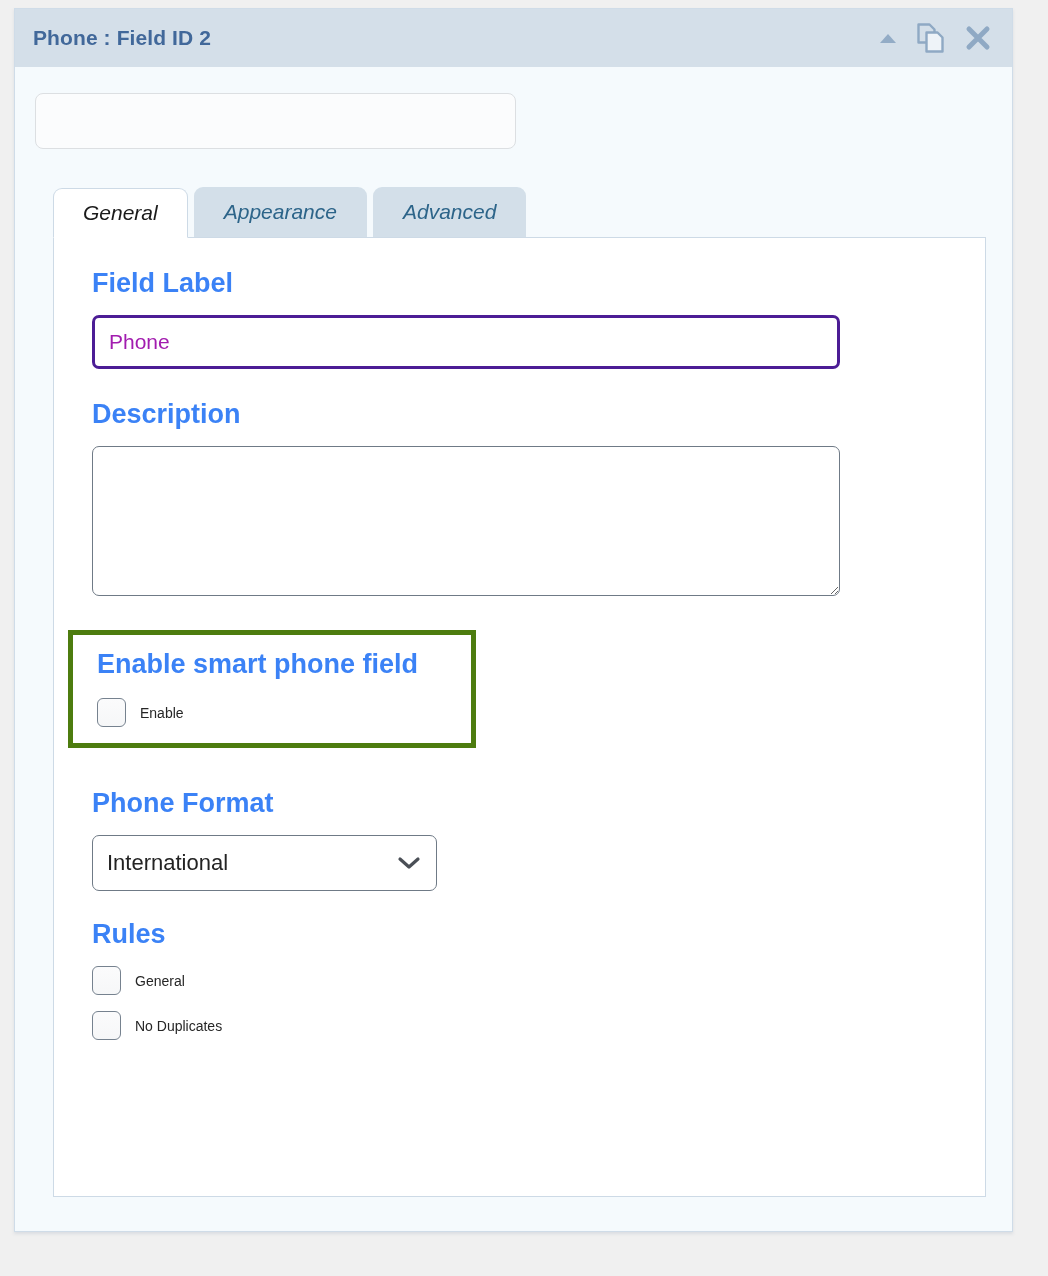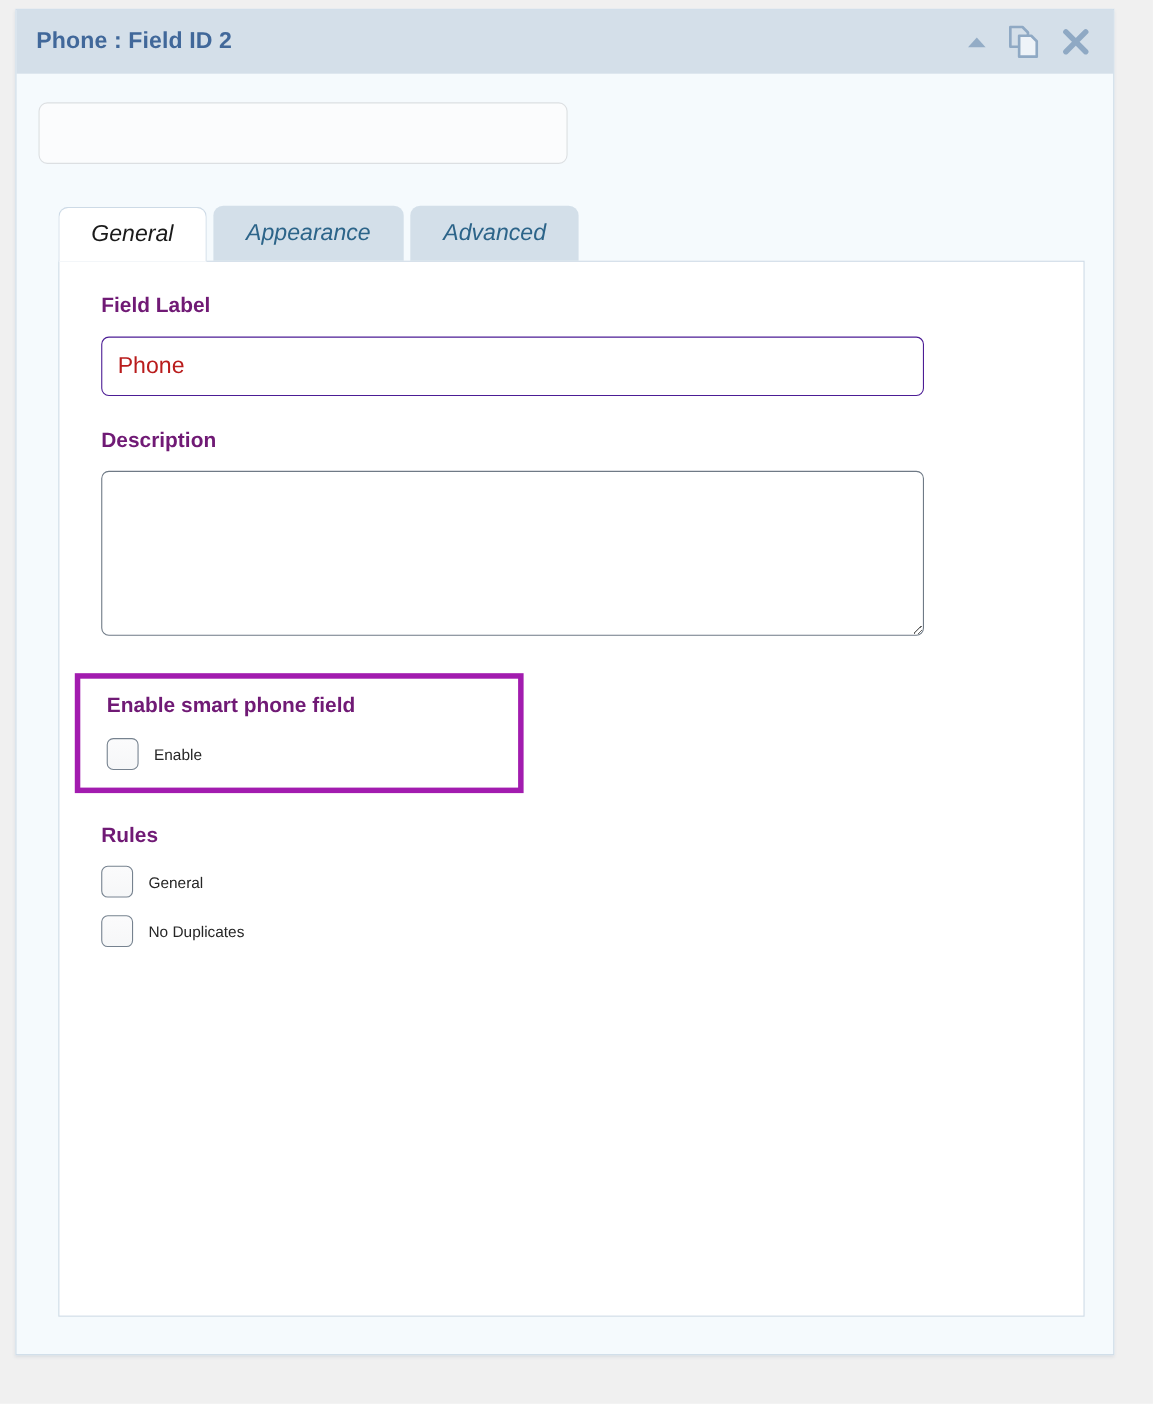--- a/index.html
+++ b/index.html
@@ -113,33 +113,33 @@
     margin-left: 18px;
     margin-right: 2px;
     padding: 30px 34px 56px 38px;
     min-height: 960px;
     position: relative;
     z-index: 1;
   }
 
   .field-group { margin-bottom: 0; }
   .section-label {
-    font-size: 19px;
+    font-size: 27px;
     font-weight: bold;
-    color: #701a75;
+    color: #3b82f6;
     margin: 0 0 16px 0;
   }
 
   .text-input {
     width: 748px;
     height: 54px;
-    border: 1px solid #4c1d95;
+    border: 3px solid #4c1d95;
     border-radius: 7px;
     font-size: 21px;
-    color: #b91c1c;
+    color: #a21caf;
     padding: 0 14px;
     background: #fff;
     outline: none;
     display: block;
     font-family: "Liberation Sans", sans-serif;
   }
 
   .textarea-input {
     width: 748px;
     height: 150px;
@@ -152,21 +152,21 @@
     outline: none;
     display: block;
     resize: both;
     font-family: "Liberation Sans", sans-serif;
   }
 
   .spacer-32 { height: 30px; }
 
   
   .highlight-box {
-    border: 5px solid #a21caf;
+    border: 5px solid #4d7c0f;
     padding: 14px 14px 16px 24px;
     margin-left: -24px;
     margin-top: 34px;
     width: 408px;
   }
   .highlight-box .section-label { margin-bottom: 18px; }
 
   
   .checkbox-row {
     display: flex;
@@ -269,20 +269,33 @@
       </div>
 
       <div class="highlight-box">
         <div class="section-label">Enable smart phone field</div>
         <div class="checkbox-row">
           <span class="cbx"></span>
           <span class="cbx-label">Enable</span>
         </div>
       </div>
 
+      <div class="field-group mt-42">
+        <div class="section-label">Phone Format</div>
+        <div class="select-wrap">
+          <div class="select-box">
+            <span>International</span>
+            <span class="select-chevron">
+              <svg width="26" height="16" viewBox="0 0 26 16">
+                <path d="M4 4 L13 12 L22 4" fill="none" stroke="#4a4f56" stroke-width="3.2" stroke-linecap="round" stroke-linejoin="round"></path>
+              </svg>
+            </span>
+          </div>
+        </div>
+      </div>
 
       <div class="field-group mt-30">
         <div class="section-label">Rules</div>
         <div class="checkbox-row">
           <span class="cbx"></span>
           <span class="cbx-label">General</span>
         </div>
         <div class="checkbox-row">
           <span class="cbx"></span>
           <span class="cbx-label">No Duplicates</span>

